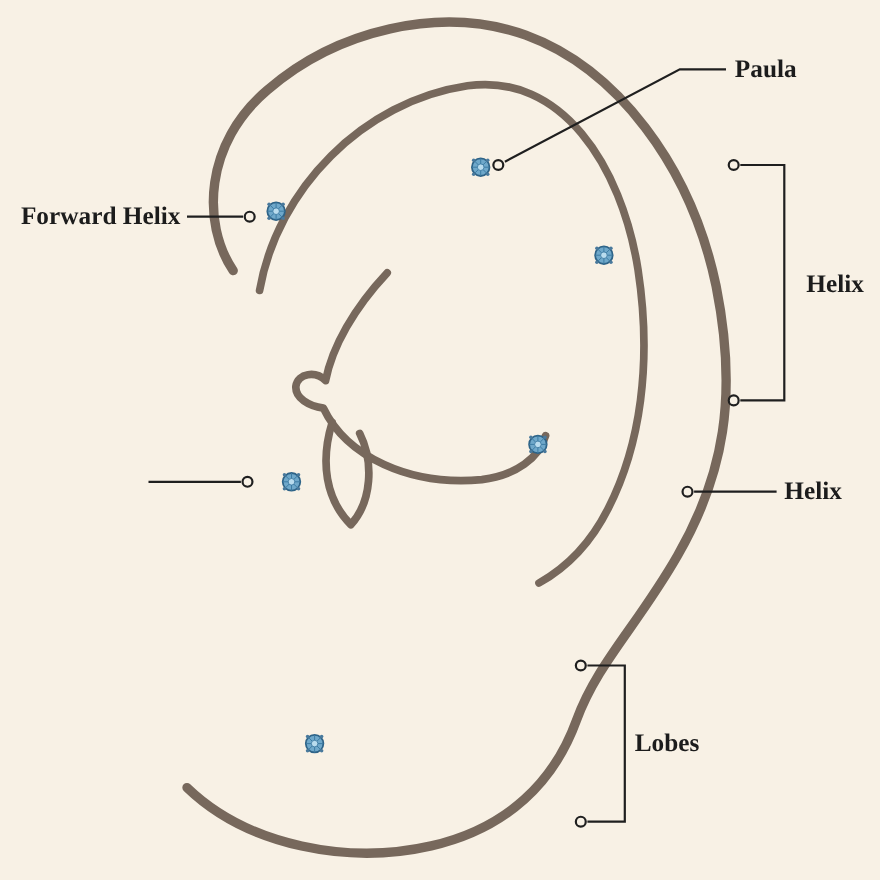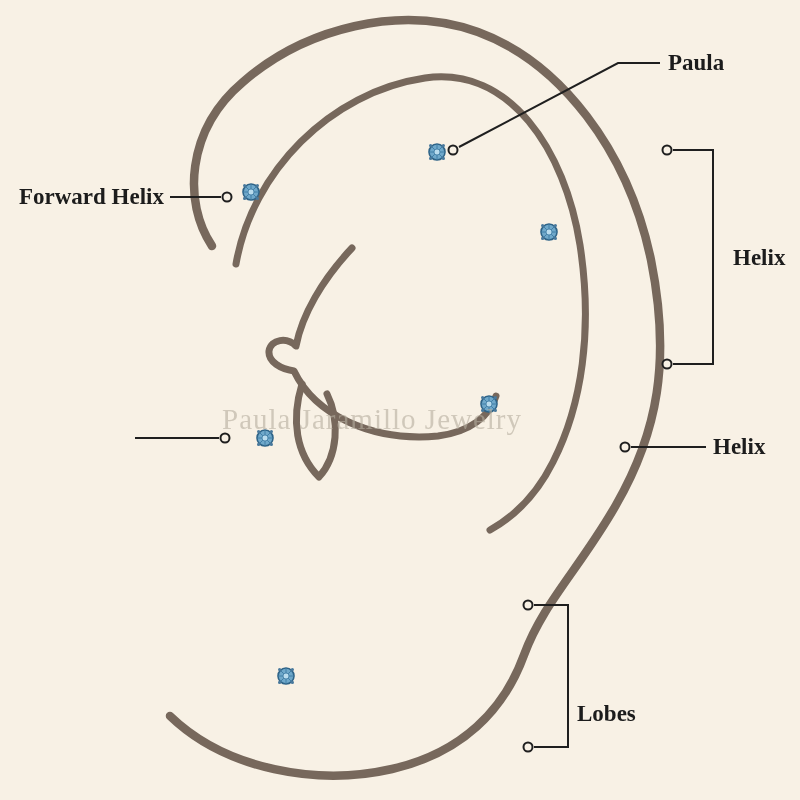--- a/index.html
+++ b/index.html
@@ -121,17 +121,16 @@
 
   <div class="label" style="left:668px; top:49px;">Paula</div>
 
   <div class="label right-align" style="left:14px; top:183px; width:150px;">Forward Helix</div>
 
   <div class="label" style="left:733px; top:244px;">Helix</div>
 
   <div class="label" style="left:713px; top:433px;">Helix</div>
 
 
-  <div class="label" style="left:577px; top:700px;text-align:center;">Lobes</div>
+  <div class="label" style="left:577px; top:662px;text-align:center;">Lobes</div>
 
-  <div id="watermark">Paula Jaramillo Jewelry</div>
 
 </div>
 
 </body></html>

